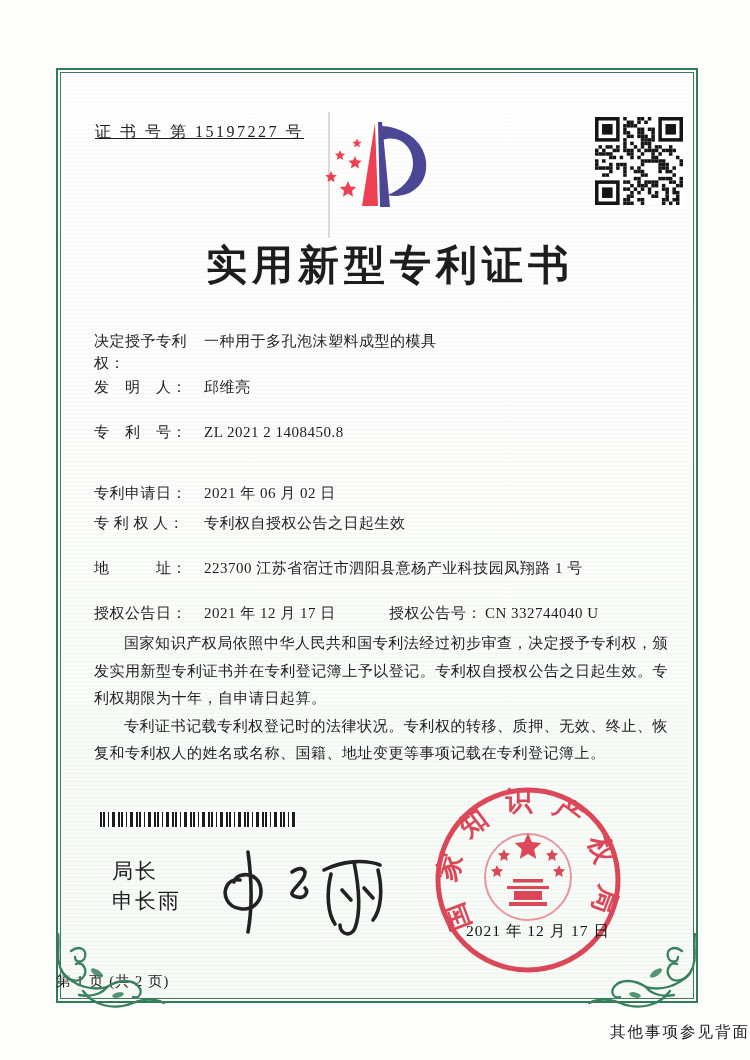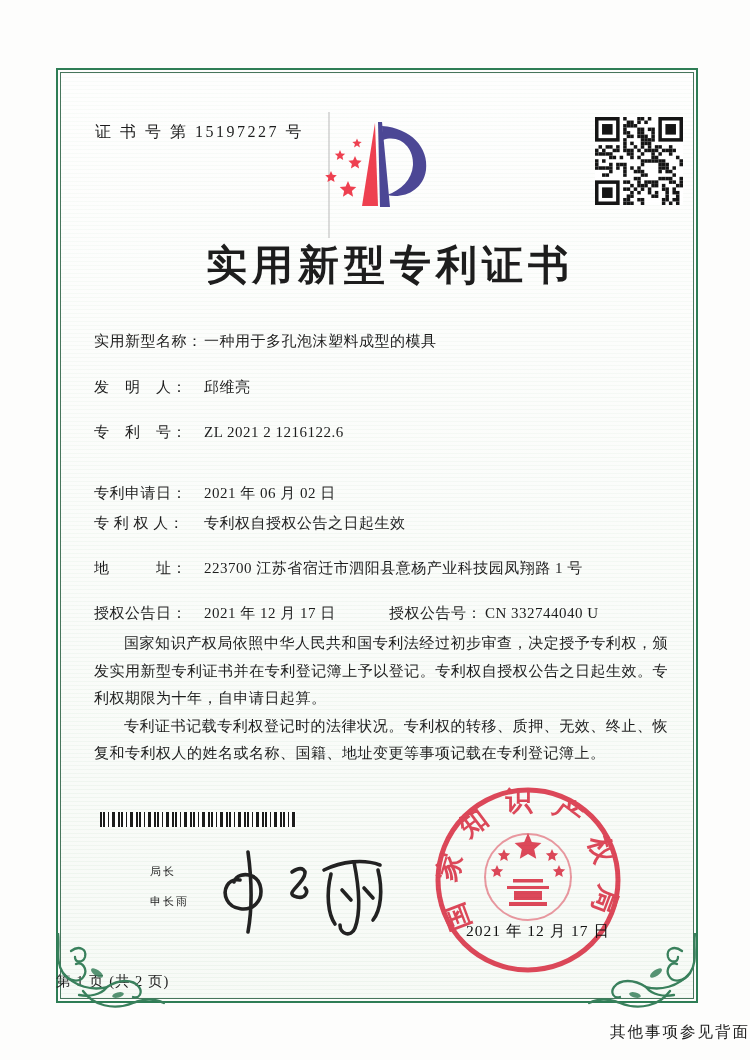--- a/index.html
+++ b/index.html
@@ -16,21 +16,21 @@
 
   
   .frame{position:absolute;left:56px;top:68px;width:642px;height:935px;
          border:2.5px solid var(--border-green);z-index:0;}
   .frame-inner{position:absolute;inset:2px;border:1px solid #47755c;
          background:
            linear-gradient(180deg,rgba(255,255,255,.55),rgba(226,240,226,.22)),
            repeating-linear-gradient(180deg,rgba(130,180,140,.10) 0 1px,rgba(255,255,255,0) 1px 4px);}
 
   
-  .cert-no{position:absolute;left:95px;top:122px;font-size:16px;letter-spacing:2.5px;z-index:2;}
+  .cert-no{position:absolute;left:95px;top:122px;font-size:16px;letter-spacing:2.5px;z-index:2;text-decoration:underline;}
   .logo{position:absolute;left:315px;top:110px;width:130px;height:130px;z-index:2;}
   .qr{position:absolute;left:595px;top:117px;width:88px;height:88px;z-index:2;background:#fff;}
   .title{position:absolute;left:56px;top:238px;width:642px;text-align:center;
          font-size:41px;font-weight:700;letter-spacing:5px;z-index:2;padding-left:26px;}
 
   
   .field-row{position:absolute;left:94px;width:604px;font-size:15px;line-height:22px;z-index:2;}
   .flabel{display:inline-block;width:110px;letter-spacing:.5px;vertical-align:top;}
   .fvalue{letter-spacing:.5px;}
   .pair2{position:absolute;left:295px;top:0;}
@@ -41,22 +41,22 @@
              line-height:27.5px;text-align:justify;z-index:2;}
   .body-text p{text-indent:2em;letter-spacing:.5px;}
 
   
   .barcode{position:absolute;left:100px;top:812px;width:196px;height:15px;z-index:1;
     background:repeating-linear-gradient(90deg,
       #1c1c1c 0 2px,#fff 2px 3px,#1c1c1c 3px 5px,#fff 5px 8px,
       #1c1c1c 8px 9px,#fff 9px 12px,#1c1c1c 12px 15px,#fff 15px 18px);}
 
   
-  .officer{position:absolute;left:112px;top:856px;font-size:11px;line-height:30px;
-           letter-spacing:2px;z-index:2;margin-left:38px;}
+  .officer{position:absolute;left:112px;top:856px;font-size:21px;line-height:30px;
+           letter-spacing:2px;z-index:2;}
   .sign{position:absolute;left:212px;top:842px;width:190px;height:100px;z-index:2;}
   .sign path{stroke:#222;stroke-width:3.6;fill:none;stroke-linecap:round;stroke-linejoin:round;}
 
   
   .seal{position:absolute;left:433px;top:785px;width:190px;height:190px;z-index:3;
         opacity:.93;mix-blend-mode:multiply;}
   .seal .red-stroke{stroke:var(--seal-red);fill:none;}
   .seal .red-fill{fill:var(--seal-red);}
   .seal text{fill:var(--seal-red);font-family:"Liberation Serif","DejaVu Serif",serif;font-weight:700;}
   .seal-date{position:absolute;left:466px;top:921px;font-size:15.5px;letter-spacing:1px;
@@ -301,27 +301,27 @@
       <rect x="66.88" y="3.52" width="17.6" height="17.6" fill="#ffffff"></rect>
       <rect x="70.4" y="7.04" width="10.56" height="10.56" fill="#151515"></rect>
       <rect x="0" y="63.36" width="24.64" height="24.64" fill="#151515"></rect>
       <rect x="3.52" y="66.88" width="17.6" height="17.6" fill="#ffffff"></rect>
       <rect x="7.04" y="70.4" width="10.56" height="10.56" fill="#151515"></rect>
     </svg>
 
   <h1 class="title">实用新型专利证书</h1>
 
   <div class="field-row" style="top:330px">
-    <span class="flabel">实用新型名称：</span><span class="fvalue">一种用于多孔泡沫塑料成型的模具</span>
+    <span class="flabel">决定授予专利权：</span><span class="fvalue">一种用于多孔泡沫塑料成型的模具</span>
   </div>
   <div class="field-row" style="top:376px">
     <span class="flabel">发　明　人：</span><span class="fvalue">邱维亮</span>
   </div>
   <div class="field-row" style="top:421px">
-    <span class="flabel">专　利　号：</span><span class="fvalue">ZL 2021 2 1216122.6</span>
+    <span class="flabel">专　利　号：</span><span class="fvalue">ZL 2021 2 1408450.8</span>
   </div>
   <div class="field-row" style="top:482px">
     <span class="flabel">专利申请日：</span><span class="fvalue">2021 年 06 月 02 日</span>
   </div>
   <div class="field-row" style="top:512px">
     <span class="flabel">专 利 权 人：</span><span class="fvalue">专利权自授权公告之日起生效</span>
   </div>
   <div class="field-row" style="top:557px">
     <span class="flabel">地　　　址：</span><span class="fvalue">223700  江苏省宿迁市泗阳县意杨产业科技园凤翔路 1 号</span>
   </div>

